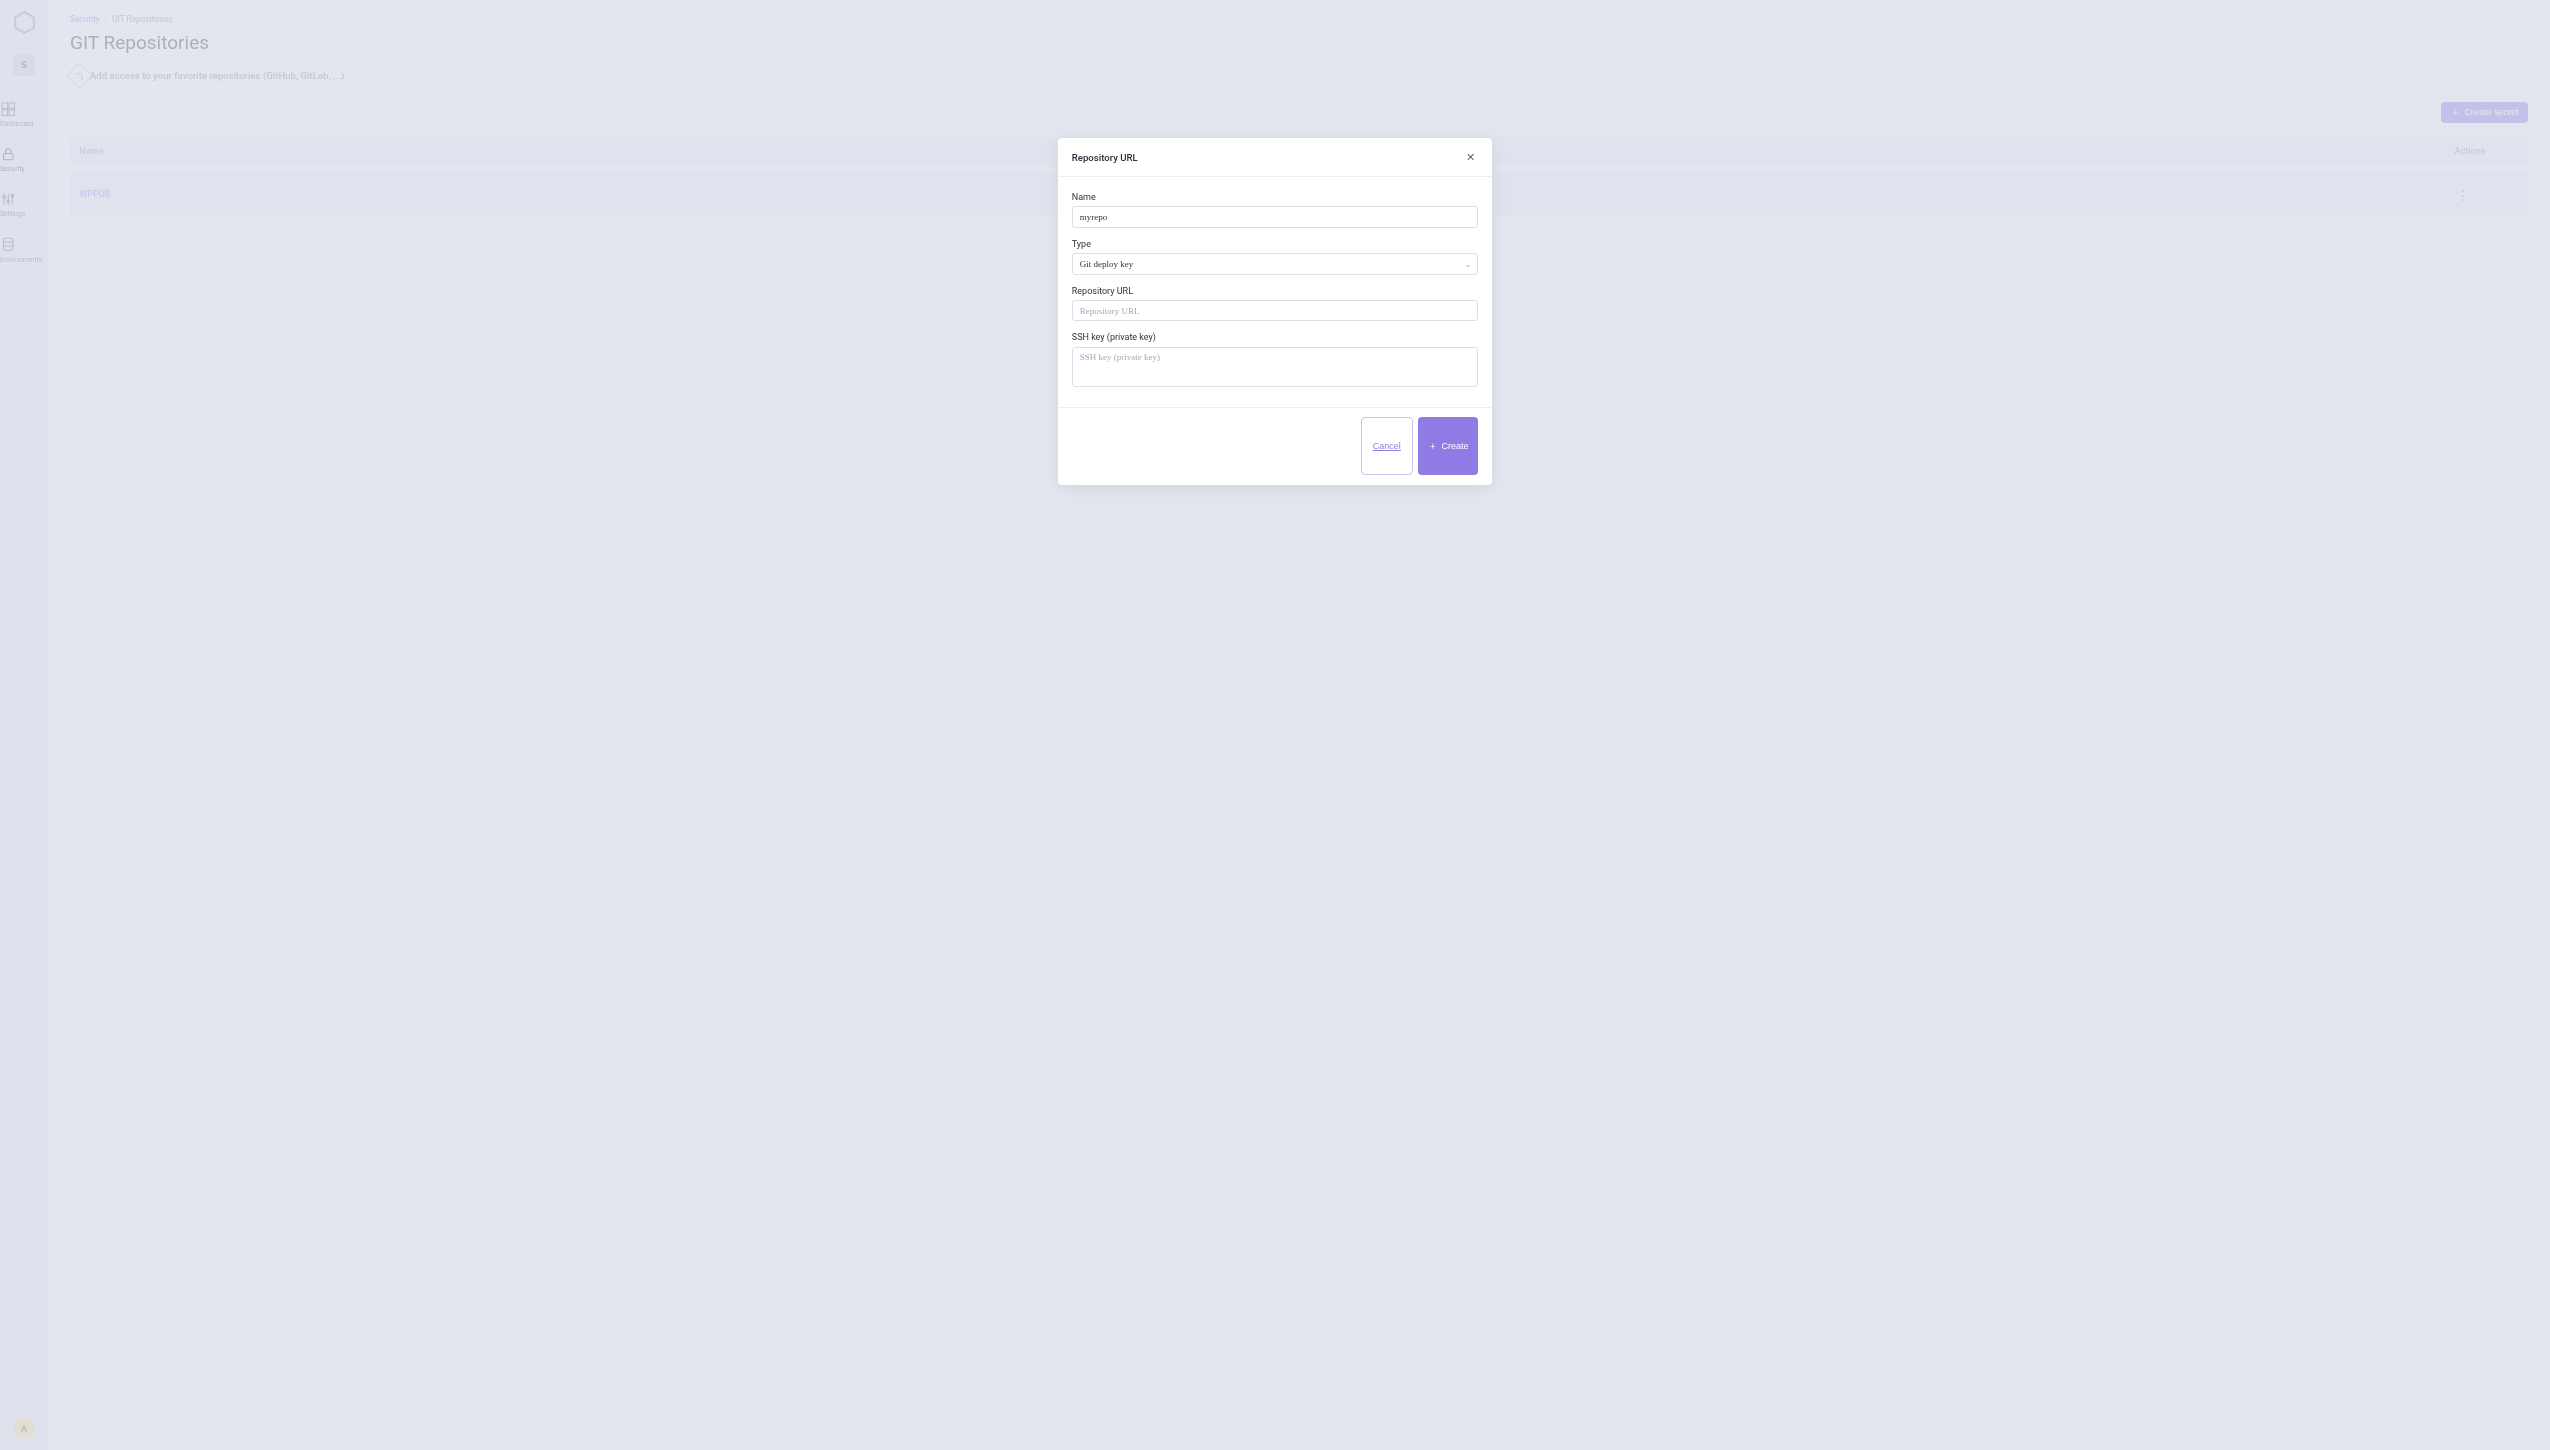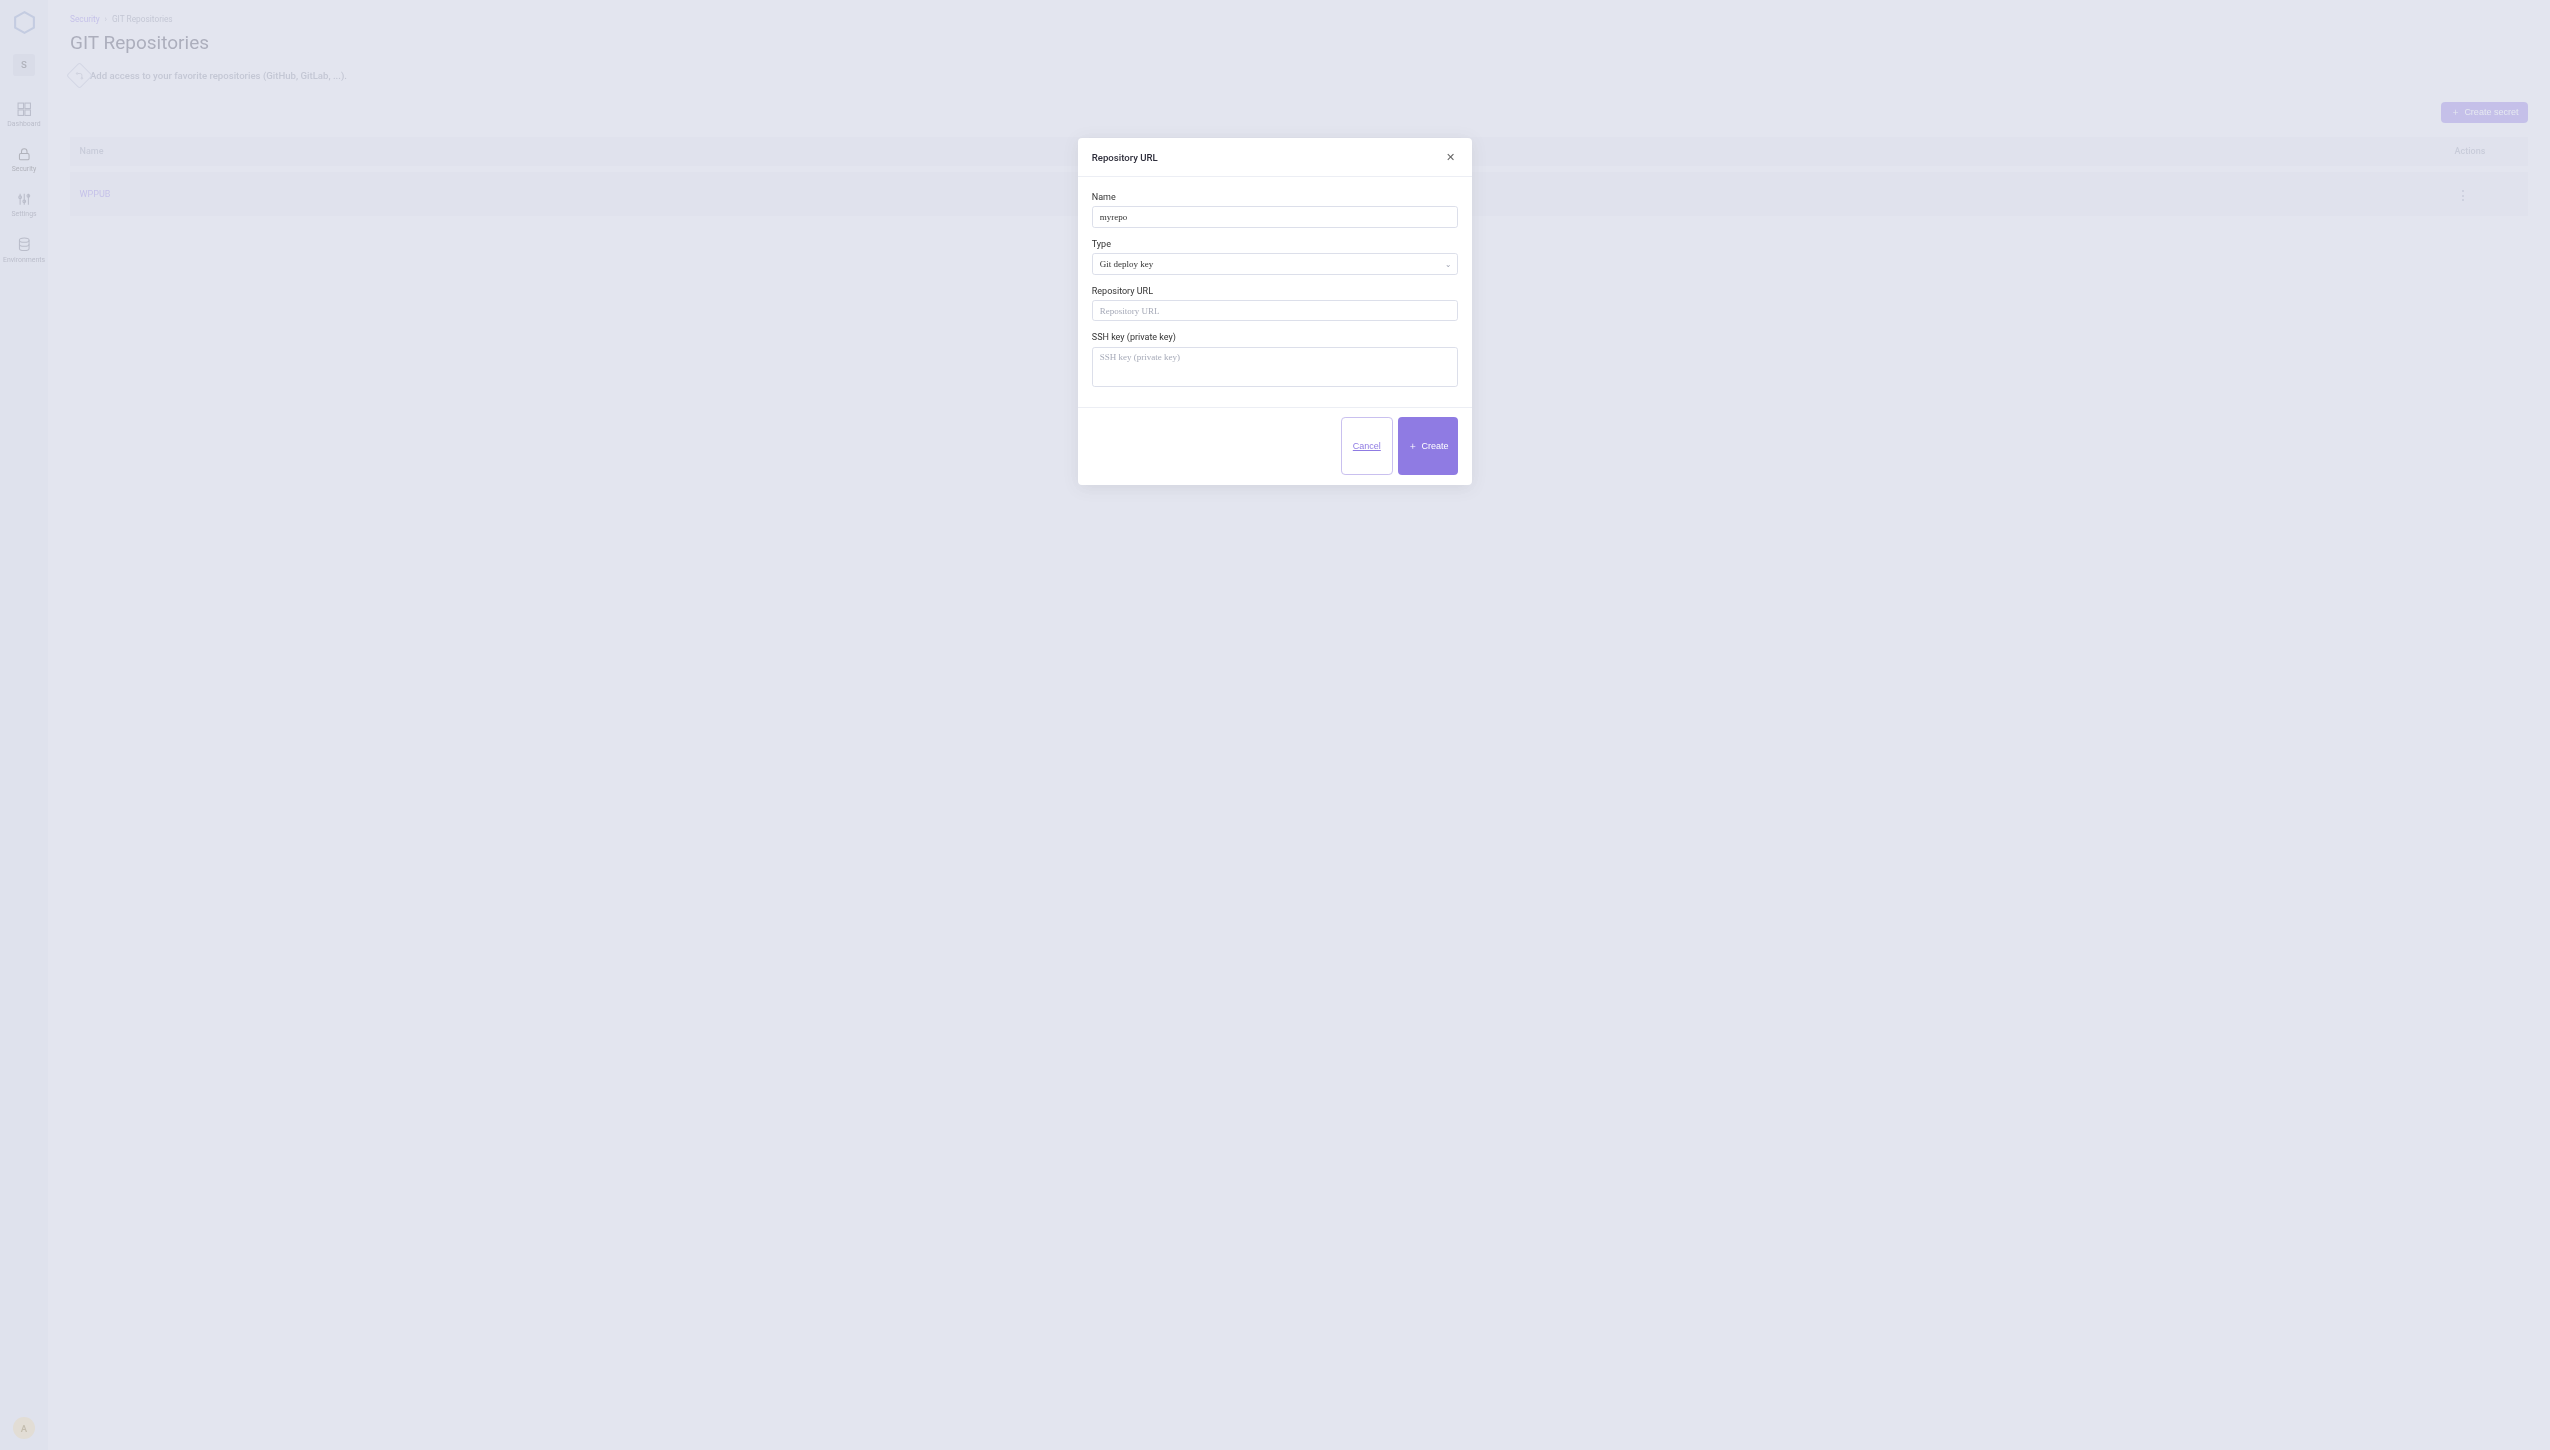--- a/index.html
+++ b/index.html
@@ -38,21 +38,20 @@
     color: #4a4a4a;
     display: flex; align-items: center; justify-content: center;
     border-radius: 2.8px;
     font-weight: 500;
     margin-bottom: 13.8px;
   }
   .sb-item {
     width: 48px;
     display: flex;
     flex-direction: column;
-    align-items: center;
     gap: 2.8px;
     padding: 5.5px 0 6.9px 0;
     cursor: pointer;
     color: #6b6f7d;
   }
   .sb-item.active { color: #4a4a4a; }
   .sb-icon {
     width: 16.5px; height: 16.5px;
     color: inherit;
   }
@@ -153,21 +152,21 @@
   .kebab span { width: 2.1px; height: 2.1px; background: currentColor; border-radius: 50%; }
 
   
   .overlay {
     position: fixed; inset: 0;
     background: rgba(220, 222, 235, 0.7);
     display: flex; align-items: flex-start; justify-content: center;
     padding-top: 138px;
   }
   .modal {
-    width: 394px;
+    width: 434px;
     background: #fff;
     border-radius: 4.1px;
     box-shadow: 0 2.8px 16.5px rgba(0,0,0,0.08);
     overflow: hidden;
   }
   .modal-header {
     display: flex; align-items: center; justify-content: space-between;
     padding: 12.4px 13.8px 11px 13.8px;
     border-bottom: 0.7px solid #eceef4;
   }

